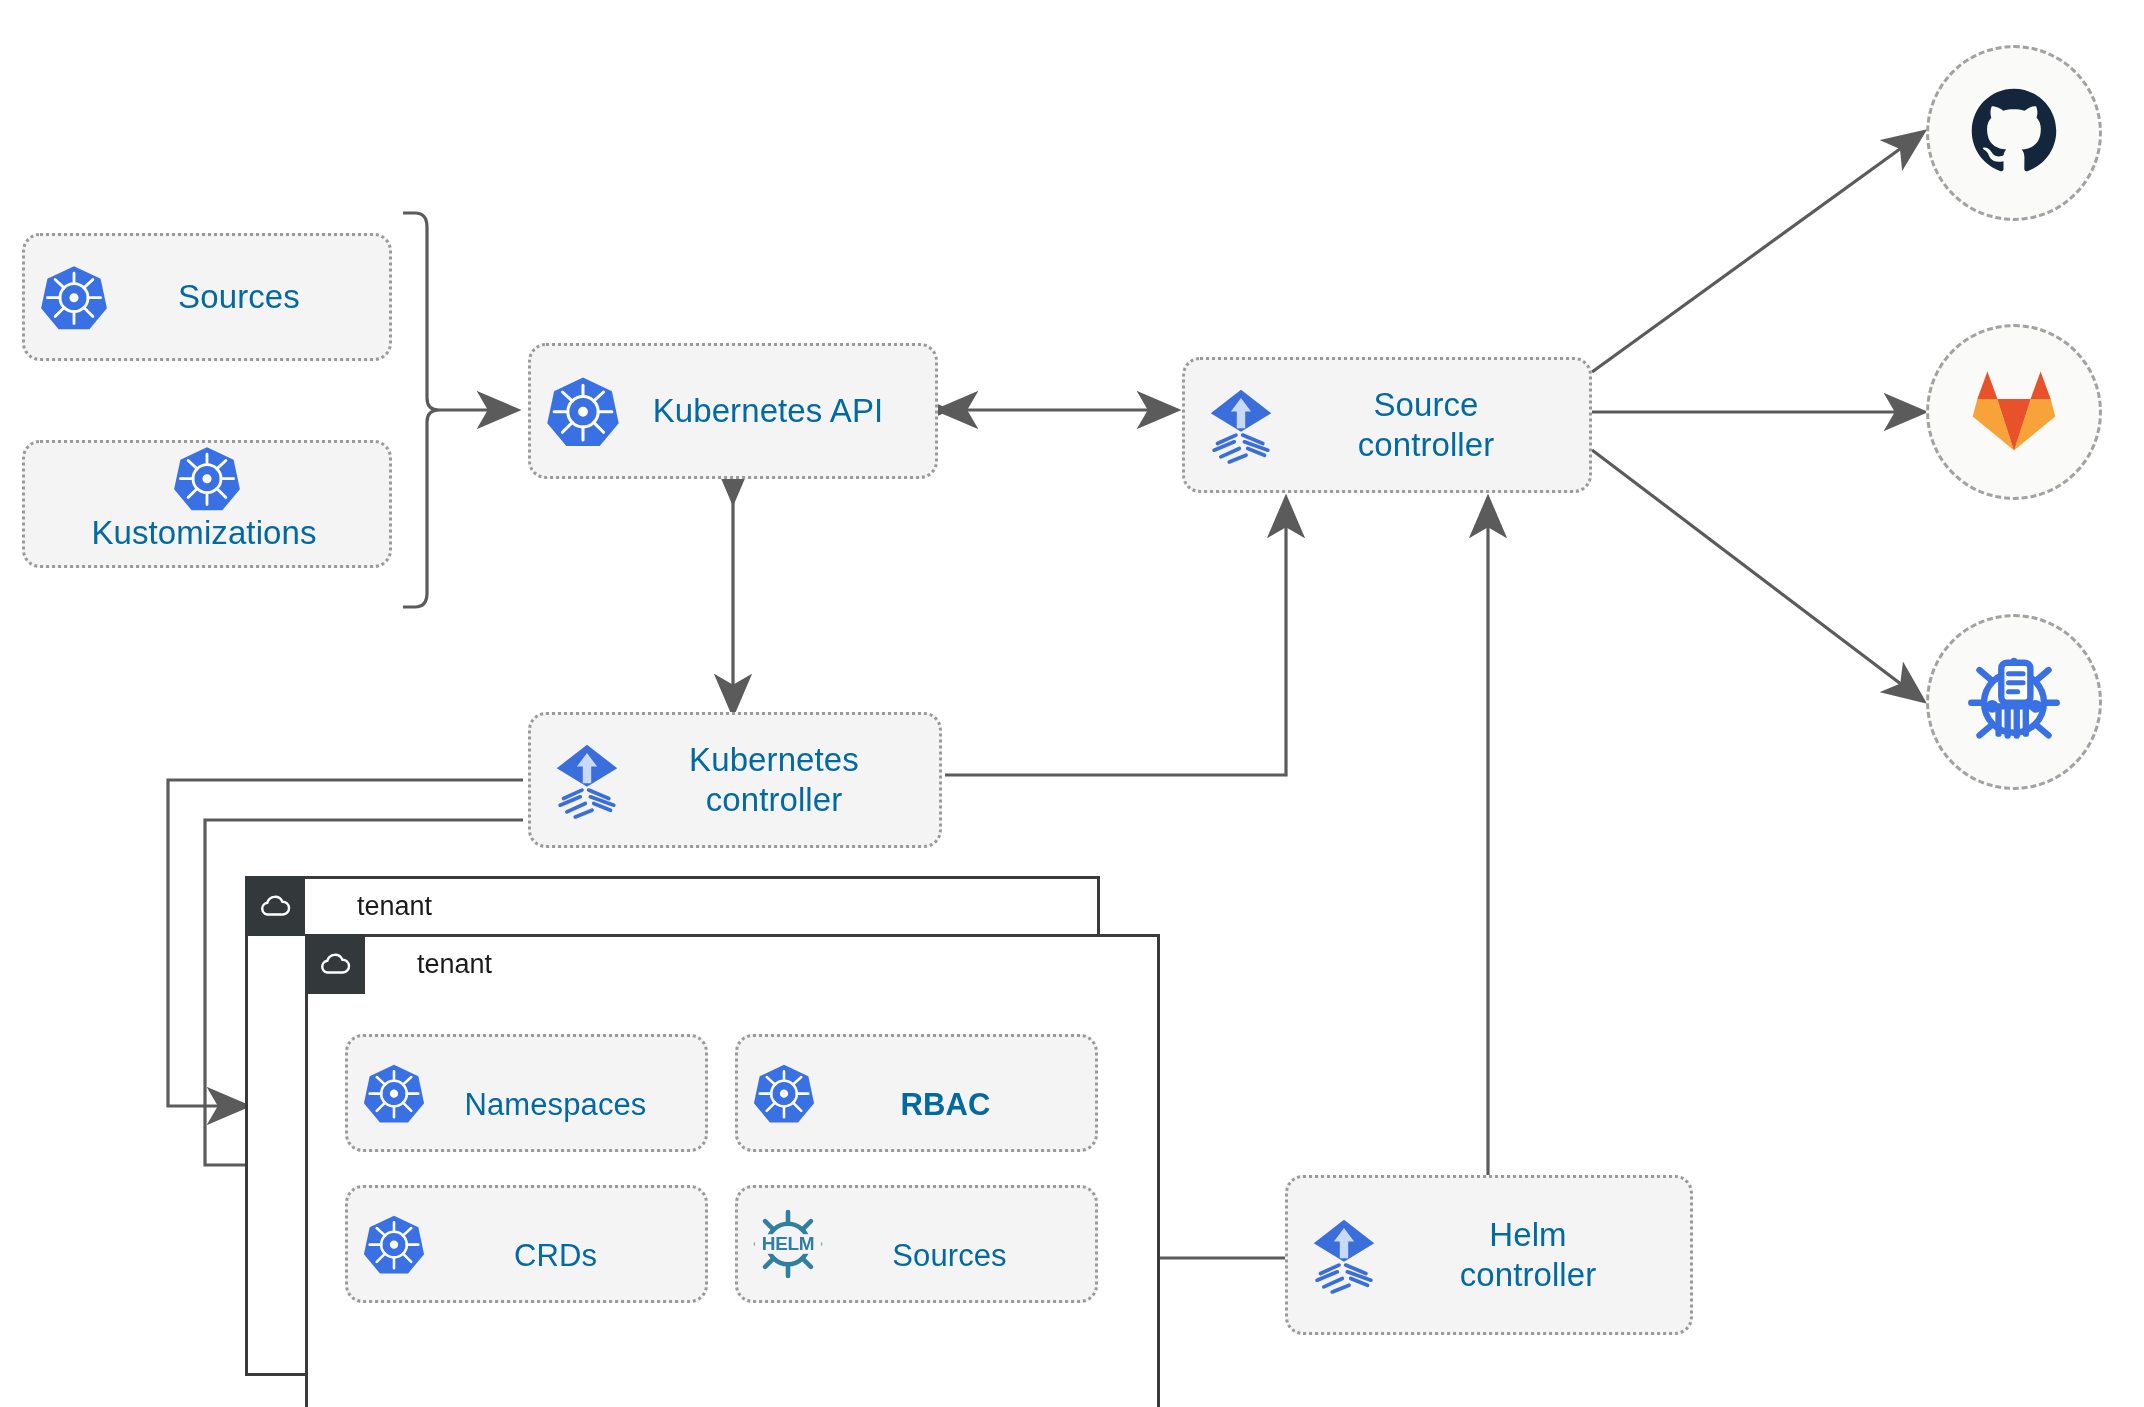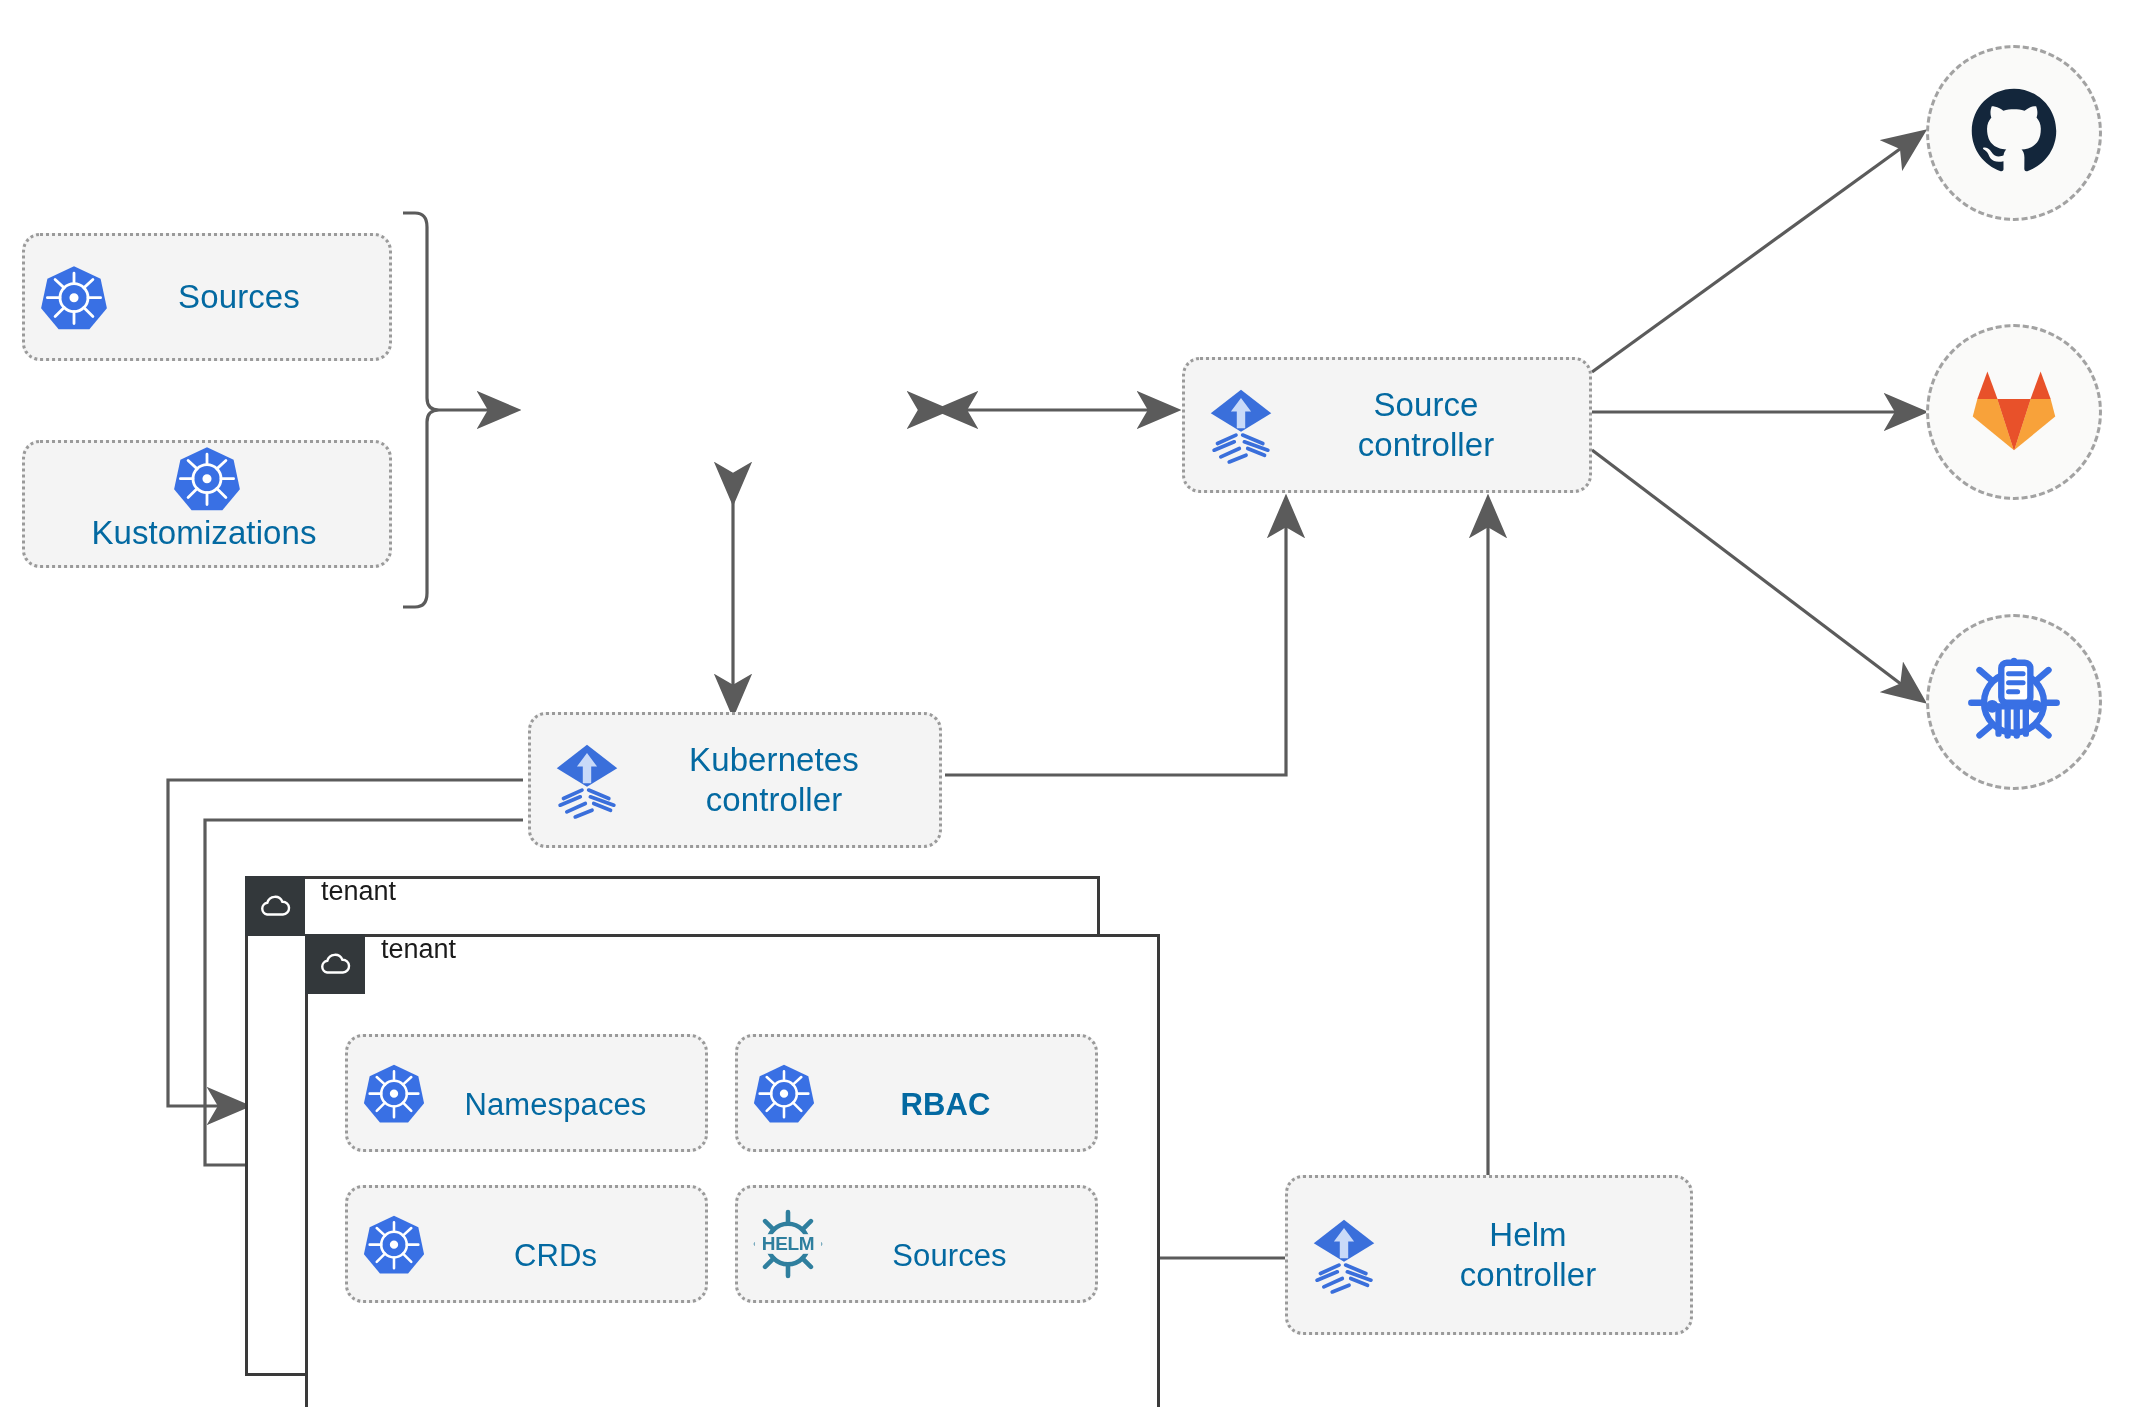--- a/index.html
+++ b/index.html
@@ -69,21 +69,23 @@
     position: absolute;
     background: #ffffff;
     border: 3px solid #3a3a3a;
     z-index: 2;
   }
   .tenant .hdr {
     position: absolute;
     left: -3px; top: -3px;
     height: 60px;
     display: flex;
+    align-items: center;
     z-index: 4;
+    gap: 36px;
   }
   .tenant .hdr .badge {
     width: 60px; height: 60px;
     background: #33383b;
     display: flex; align-items: center; justify-content: center;
   }
   .tenant .hdr .name {
     color: #1b1b1b;
     font-size: 27px;
     padding-left: 16px;
@@ -181,20 +183,34 @@
           <circle cx="50" cy="51" r="20"></circle>
           <circle cx="50" cy="51" r="4.5" fill="#ffffff"></circle>
           <path d="M50 31 L50 16 M50 71 L50 88 M30 51 L12 51 M70 51 L88 51
                    M36 37 L23 25 M64 37 L77 25 M36 65 L23 78 M64 65 L77 78"></path>
         </g>
       </svg>
     </span>
     <span class="lbl">Kustomizations</span>
   </div>
 
+  <div class="node" style="left:528px; top:343px; width:410px; height:136px;">
+    <span class="ico">
+      <svg width="76" height="76" viewBox="0 0 100 100">
+        <path d="M50 6 L88 24 L97 66 L72 96 L28 96 L3 66 L12 24 Z" fill="#3970e4"></path>
+        <g fill="none" stroke="#ffffff" stroke-width="4" stroke-linecap="round">
+          <circle cx="50" cy="51" r="20"></circle>
+          <circle cx="50" cy="51" r="4.5" fill="#ffffff"></circle>
+          <path d="M50 31 L50 16 M50 71 L50 88 M30 51 L12 51 M70 51 L88 51
+                   M36 37 L23 25 M64 37 L77 25 M36 65 L23 78 M64 65 L77 78"></path>
+        </g>
+      </svg>
+    </span>
+    <span class="lbl">Kubernetes API</span>
+  </div>
 
   <div class="node" style="left:1182px; top:357px; width:410px; height:136px;">
     <span class="ico">
       <svg width="84" height="84" viewBox="0 0 100 100">
         <path d="M50 8 L86 36 L50 58 L14 36 Z" fill="#3a6fdb"></path>
         <path d="M50 18 L62 34 L55 34 L55 54 L45 54 L45 34 L38 34 Z" fill="#c9daf8"></path>
         <g stroke="#3a6fdb" stroke-width="4.4" stroke-linecap="round" fill="none">
           <path d="M22 72 L44 62"></path>
             <path d="M52 62 L76 72"></path>
           <path d="M18 80 L42 70"></path>

